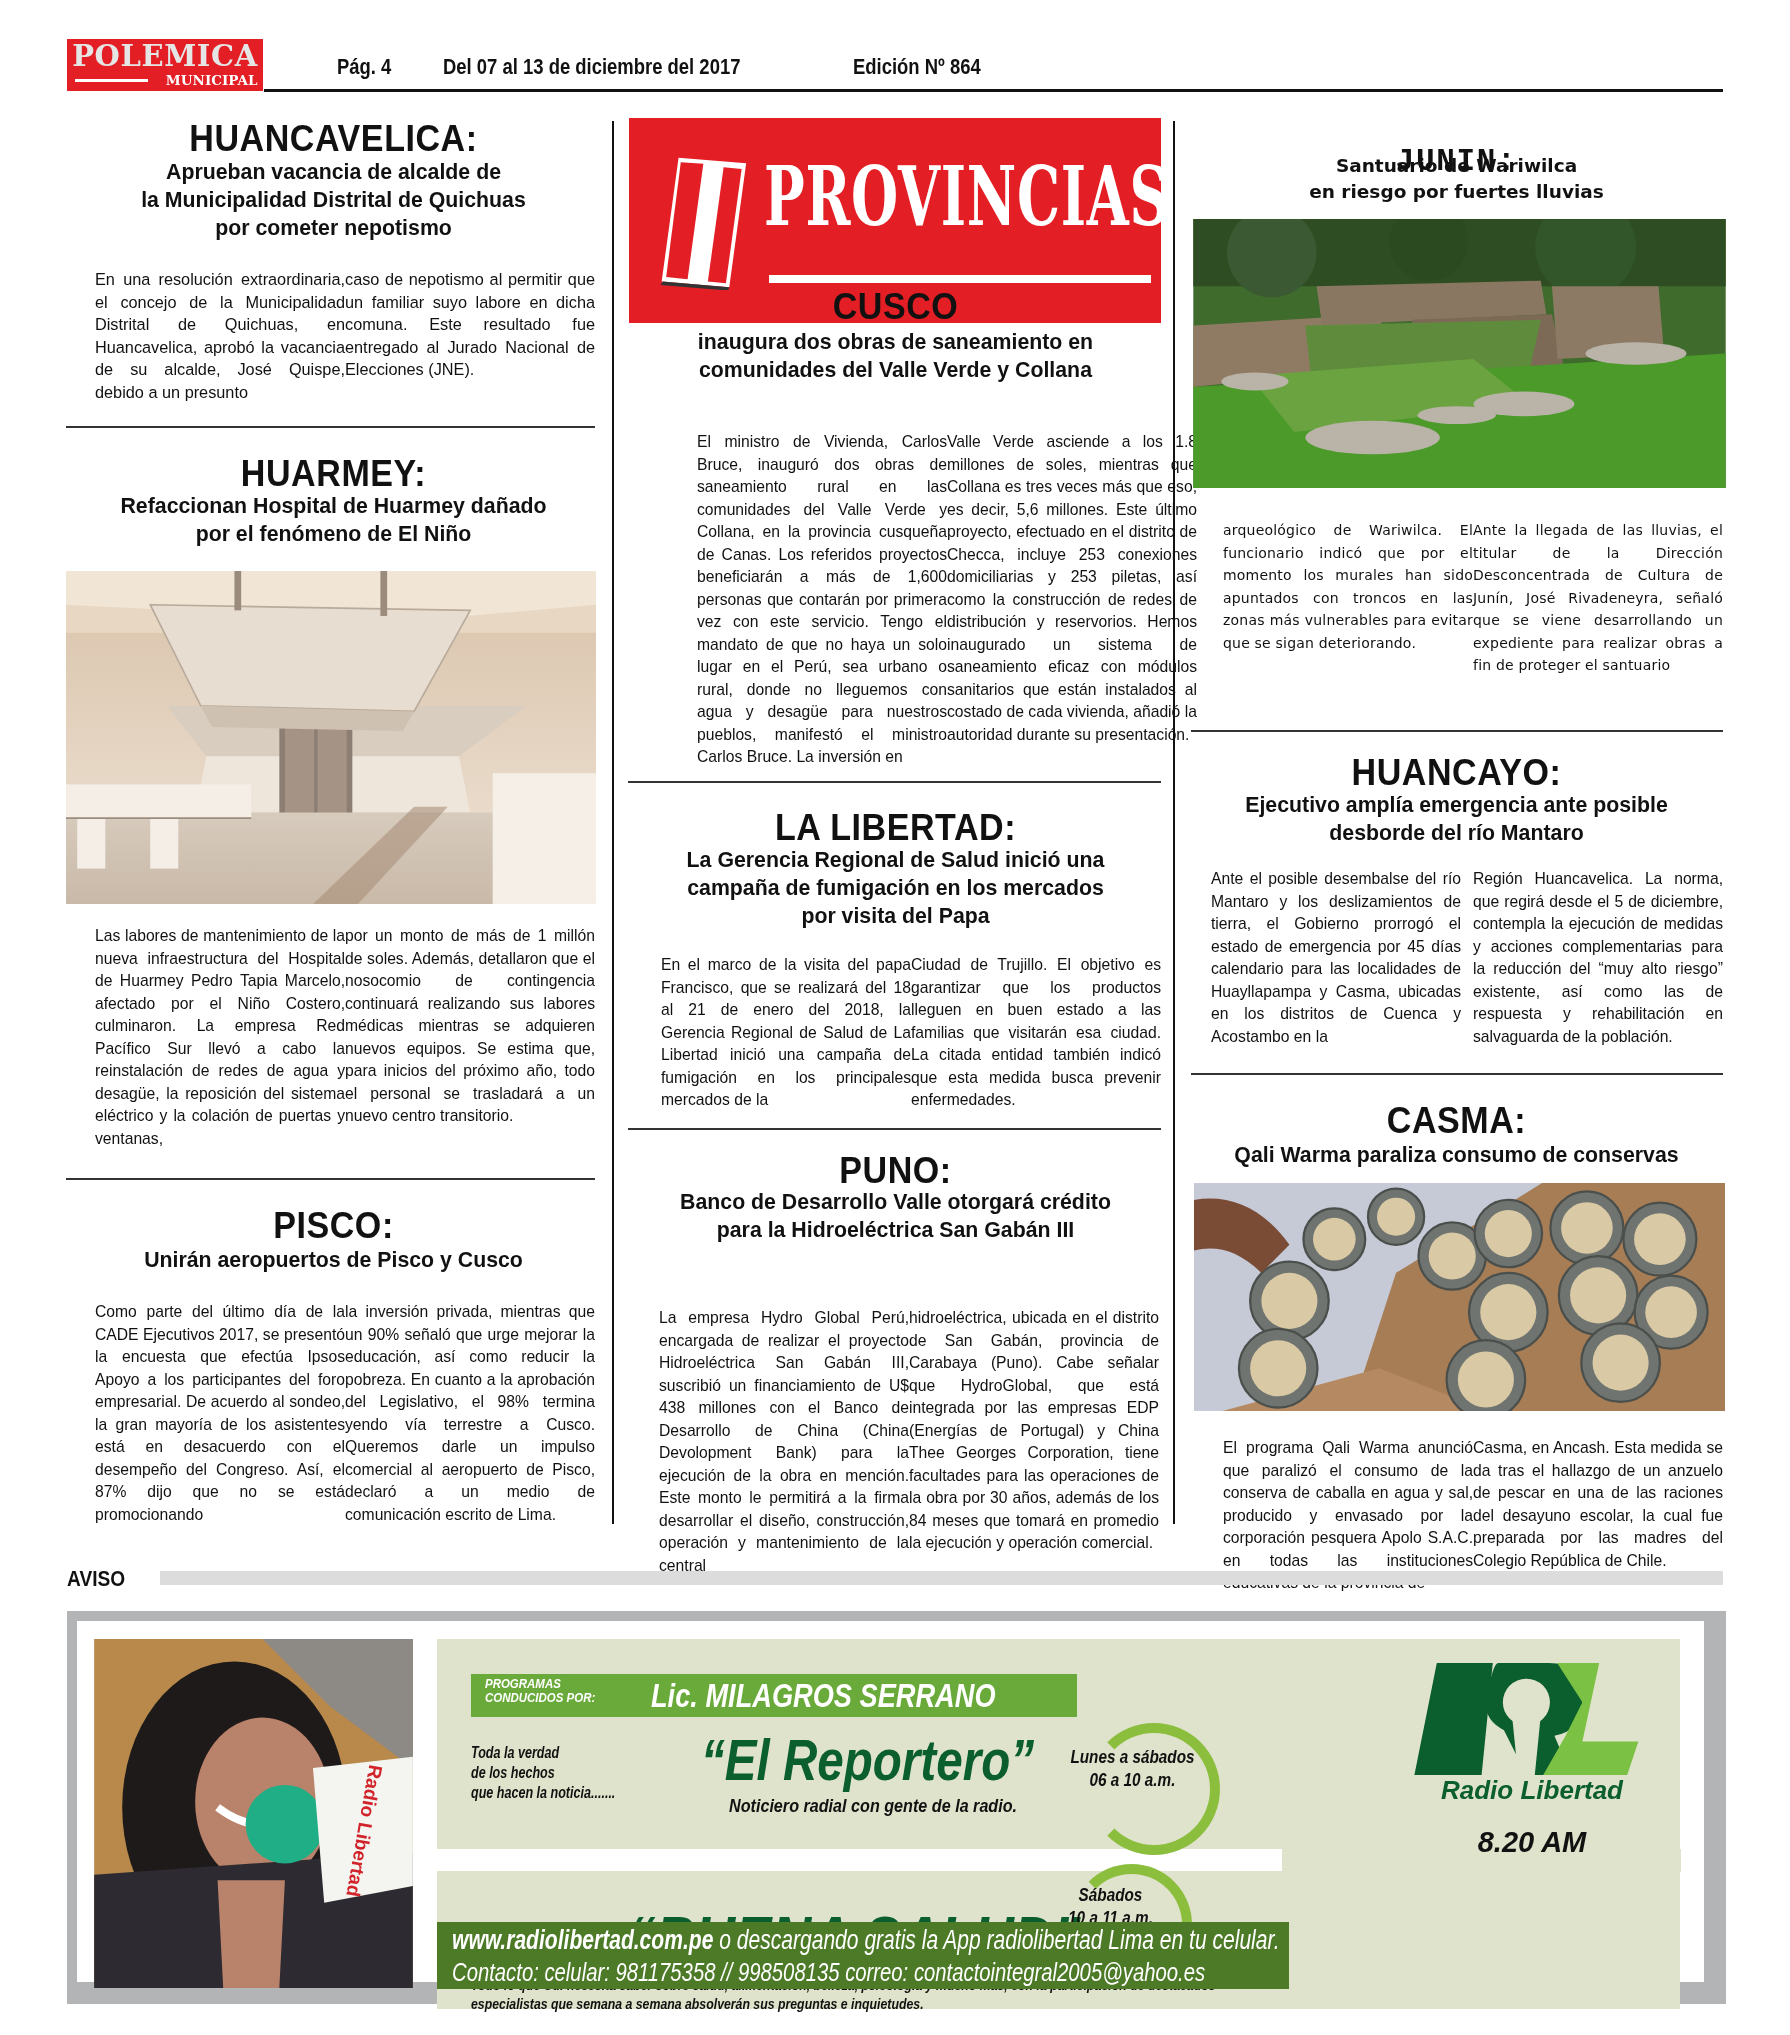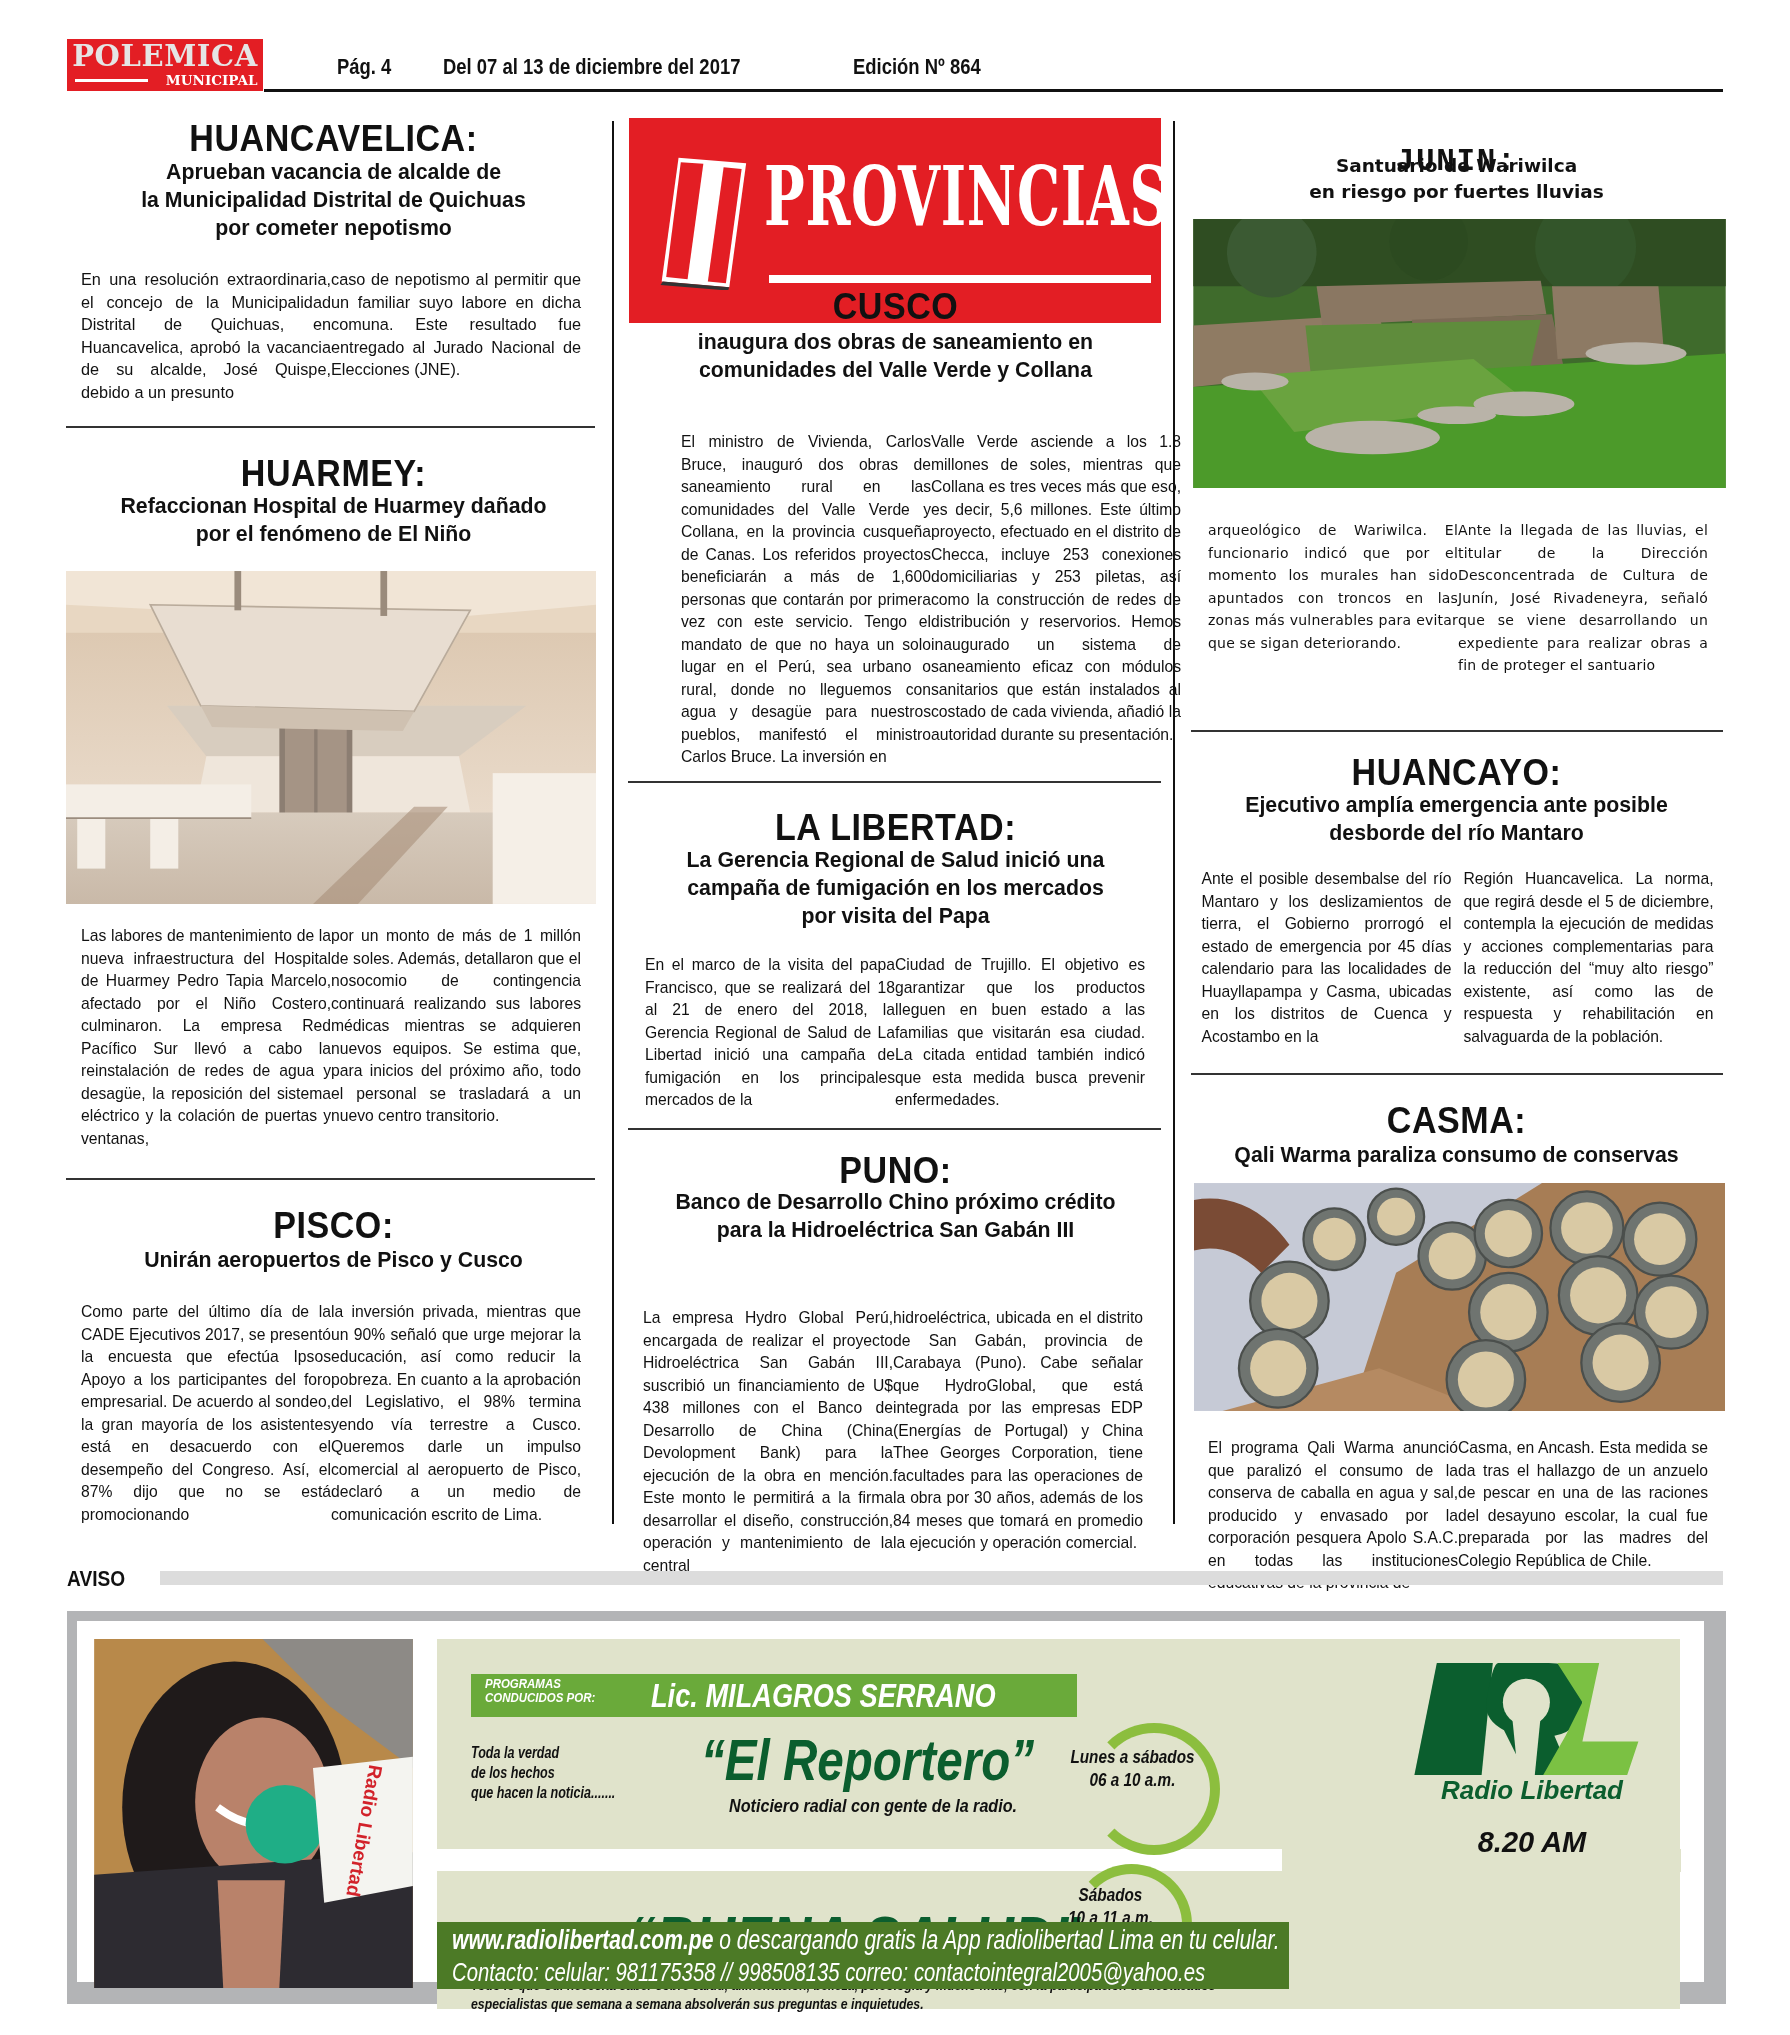--- a/index.html
+++ b/index.html
@@ -20,21 +20,21 @@
   
   .vrule { width:1.7px; background:#111; }
   .hrule { height:2.2px; background:#333; }
 
   .kicker { text-align:center; font-weight:bold; font-size:37px; line-height:40px; letter-spacing:0.6px;
             transform:scaleX(0.92); }
   .kicker.wide { font-family:Liberation Mono, monospace; font-size:31px; transform:none; letter-spacing:1.7px;margin-top:25px; }
   .deck { text-align:center; font-weight:bold; font-size:21.3px; line-height:28px; }
   .deck.wide { font-family:"DejaVu Sans", sans-serif; font-size:18.5px; line-height:26px; }
 
-  .cols2 { display:flex; justify-content:center; }
+  .cols2 { display:flex; justify-content:flex-end; }
   .cols2 p { margin:0; width:250px; font-size:16.3px; line-height:22.5px; text-align:justify; hyphens:manual; }
   .cols2.wide p { font-family:"DejaVu Sans", sans-serif; font-size:14px; line-height:22.5px; letter-spacing:0.2px; }
   .cols2.narrow p { font-size:15.7px; line-height:22.5px; }
 
   .photo { overflow:hidden; }
 
   
   .banner { left:629px; top:118px; width:532px; height:205px; background:#e31e24; }
   .banner-inner { position:absolute; inset:0; }
   .flag { position:absolute; left:27px; top:34px; width:93px; height:138px; }
@@ -191,21 +191,21 @@
   <div class="abs cols2 narrow" style="left:629px; top:954px; width:532px;">
     <p>En el marco de la visita del papa Francisco, que se realizará del 18 al 21 de enero del 2018, la Gerencia Regional de Salud de La Libertad inició una campaña de fumigación en los principales mercados de la</p>
     <p>Ciudad de Trujillo. El objetivo es garantizar que los productos lleguen en buen estado a las familias que visitarán esa ciudad. La citada entidad también indicó que esta medida busca prevenir enfermedades.</p>
   </div>
 </section>
 <div class="abs hrule" style="left:628px; top:1128px; width:533px;"></div>
 
 <section>
   <div class="abs kicker" style="left:629px; top:1151px; width:533px;">PUNO:</div>
   <div class="abs deck" style="left:629px; top:1188px; width:533px;">
-    <div>Banco de Desarrollo Chino próximo crédito</div>
+    <div>Banco de Desarrollo Valle otorgará crédito</div>
     <div>para la Hidroeléctrica San Gabán III</div>
   </div>
   <div class="abs cols2 narrow" style="left:627px; top:1263px; width:532px;margin-top:44px;">
     <p>La empresa Hydro Global Perú, encargada de realizar el proyecto Hidroeléctrica San Gabán III, suscribió un financiamiento de U$ 438 millones con el Banco de Desarrollo de China (China Devolopment Bank) para la ejecución de la obra en mención. Este monto le permitirá a la firma desarrollar el diseño, construcción, operación y mantenimiento de la central</p>
     <p>hidroeléctrica, ubicada en el distrito de San Gabán, provincia de Carabaya (Puno). Cabe señalar que HydroGlobal, que está integrada por las empresas EDP (Energías de Portugal) y China Thee Georges Corporation, tiene facultades para las operaciones de la obra por 30 años, además de los 84 meses que tomará en promedio la ejecución y operación comercial.</p>
   </div>
 </section>
 
 <section>
   <div class="abs kicker wide" style="left:1190px; top:117px; width:533px;">JUNIN:</div>

